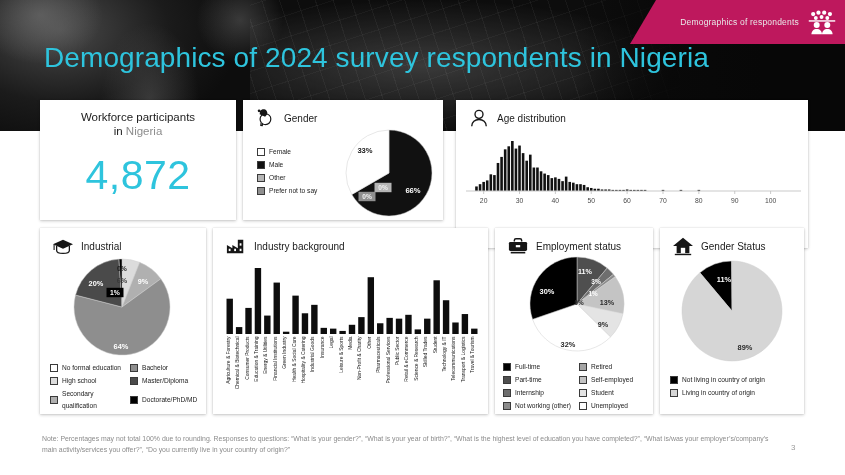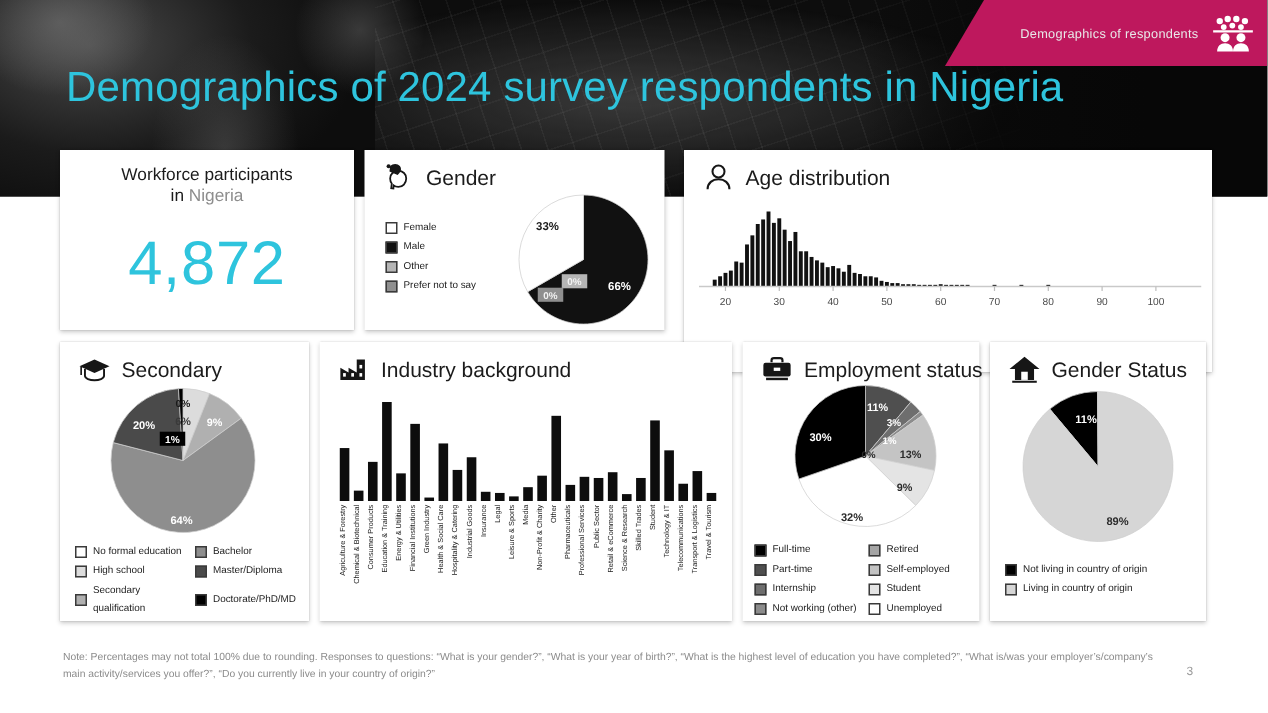--- a/index.html
+++ b/index.html
@@ -57,21 +57,21 @@
     color: #2ec4dd; font-size: 28px; letter-spacing: .1px; white-space: nowrap;
     font-weight: 400;
   }
 
   
   .card {
     position: absolute; background: #fff;
     box-shadow: 0 1px 3px rgba(0,0,0,.22), 0 0 1px rgba(0,0,0,.18);
   }
   .card-head { display: flex; align-items: center; gap: 7px; padding: 8px 0 0 12px; }
-  .card-title { font-size: 14px; color: #1b1b1b; font-weight: 400; white-space: nowrap; }
+  .card-title { font-size: 10px; color: #1b1b1b; font-weight: 400; white-space: nowrap; }
   .card-icon { width: 22px; height: 20px; flex: 0 0 22px; }
 
   
   #card-workforce { left: 40px; top: 100px; width: 196px; height: 120px; }
   .wf-title { text-align: center; font-size: 11.5px; color: #1b1b1b; padding-top: 10px; line-height: 14px; }
   .wf-title .country { color: #8d8d8d; }
   .wf-number {
     text-align: center; color: #2ec4dd; font-size: 41px; letter-spacing: .5px;
     margin-top: 14px; font-weight: 400;
   }
@@ -297,21 +297,21 @@
     </svg>
   </div>
 
   <div class="card" id="card-education">
     <div class="card-head">
       <svg class="card-icon" viewBox="0 0 24 22">
         <path d="M12 4 L23 9 L12 14 L1 9 Z" fill="#161616"></path>
         <path d="M5 11 v5 c0 2 3.5 3.2 7 3.2 s7-1.2 7-3.2 v-5" fill="none" stroke="#161616" stroke-width="1.4"></path>
         <path d="M2.2 9.4 v6" stroke="#161616" stroke-width="1.2"></path>
       </svg>
-      <span class="card-title">Secondary</span>
+      <span class="card-title">Industrial</span>
     </div>
     <svg id="edu-pie" width="118" height="104" viewBox="0 0 118 104">
       <g id="edu-slices">
           <path d="M 59 52 L 59.00 4.00 A 48 48 0 0 1 76.67 7.37 Z" fill="#dcdcdc" stroke="#cfcfcf" stroke-width="0.5"></path>
           <path d="M 59 52 L 76.67 7.37 A 48 48 0 0 1 97.83 23.79 Z" fill="#b0b0b0" stroke="#cfcfcf" stroke-width="0.5"></path>
           <path d="M 59 52 L 97.83 23.79 A 48 48 0 1 1 12.51 40.06 Z" fill="#8e8e8e" stroke="#cfcfcf" stroke-width="0.5"></path>
           <path d="M 59 52 L 12.51 40.06 A 48 48 0 0 1 55.99 4.09 Z" fill="#4a4a4a" stroke="#cfcfcf" stroke-width="0.5"></path>
           <path d="M 59 52 L 55.99 4.09 A 48 48 0 0 1 59.00 4.00 Z" fill="#000000" stroke="#cfcfcf" stroke-width="0.5"></path>
         </g>
       <g id="edu-pielabels">

